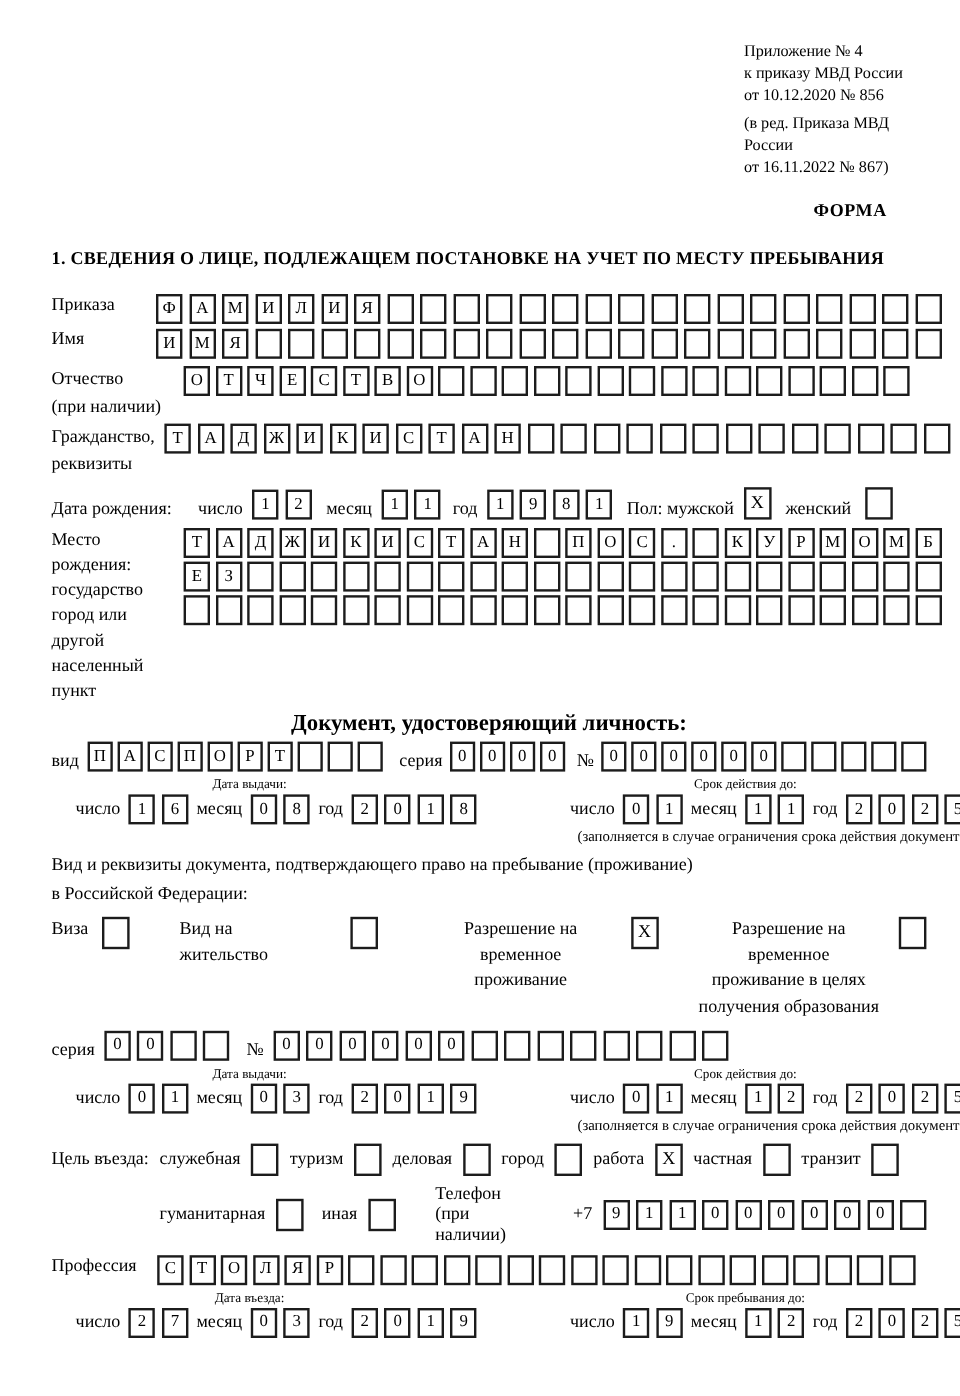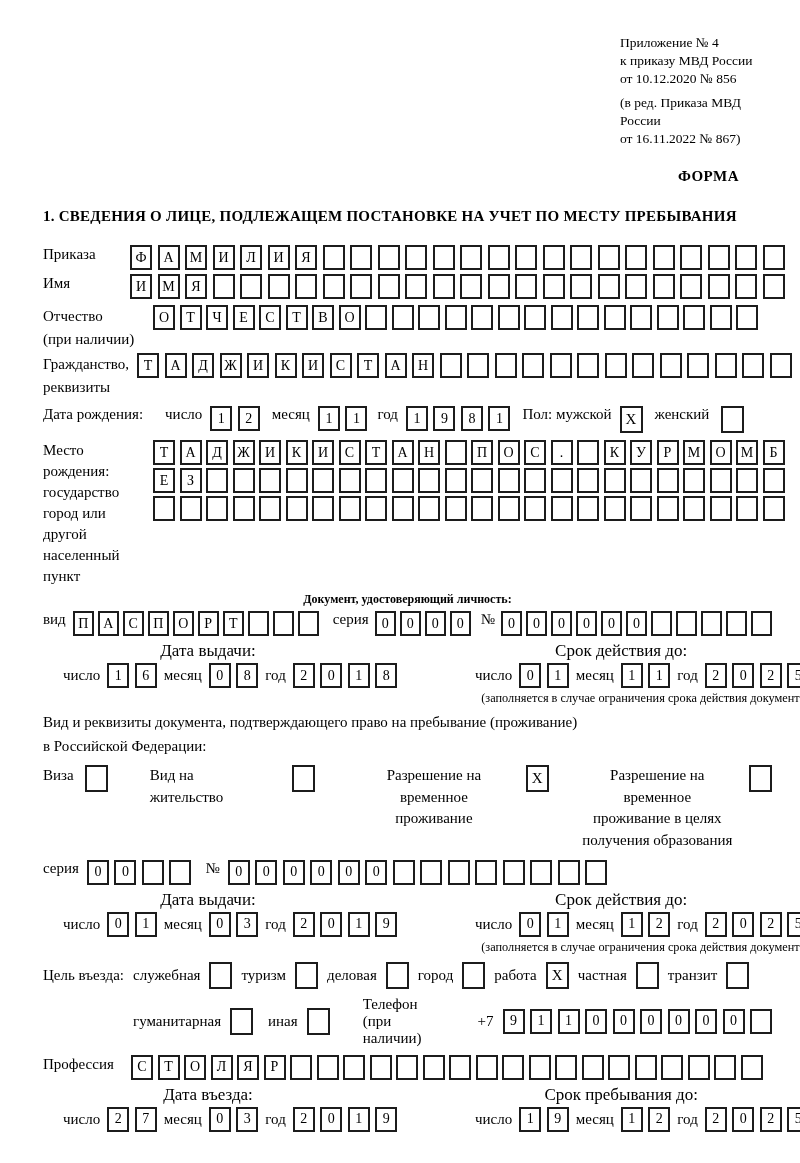--- a/index.html
+++ b/index.html
@@ -10,43 +10,43 @@
   }
   .page { padding:34px 28px 0 43px; }
   .hdr { margin-left:577px; font-size:13.5px; line-height:1.35; }
   .hdr-grp2 { margin-top:5px; }
   .forma { text-align:right; padding-right:33px; font-weight:bold; font-size:15px; margin-top:20px; letter-spacing:.5px; }
   .title { text-align:center; font-weight:bold; font-size:16.5px; line-height:1.42; margin-top:13px; letter-spacing:.2px; }
   .title-blank { display:inline-block; width:64px; height:13px; border-bottom:2.5px solid #222; margin-left:12px; }
   .sec-heading { font-weight:bold; font-size:15px; margin-top:23px; letter-spacing:.25px; }
   .form-body { margin-top:20px; }
   .row { display:flex; align-items:flex-start; margin-bottom:3px; font-size:15px; }
-  .row.vcenter { align-items:flex-start; }
+  .row.vcenter { align-items:flex-end; }
   .flabel { flex-shrink:0; line-height:1.3; }
   .flabel2 { line-height:1.5; }
   .cells { display:flex; column-gap:5.5px; }
   .cells.narrow { column-gap:4.5px; }
   .cells.tight { column-gap:4px; }
   .cell {
     flex-shrink:0; width:22px; height:25px; box-sizing:border-box;
     border:2px solid #1c1c1c; background:#fff;
     display:flex; align-items:center; justify-content:center; font-size:14px;
   }
   .cells.tight .cell { width:21px; }
   .checkbox {
     flex-shrink:0; width:23px; height:27px; box-sizing:border-box;
     border:2px solid #1c1c1c; background:#fff;
     display:inline-flex; align-items:center; justify-content:center; font-size:15px;
   }
   .cellcol { display:flex; flex-direction:column; row-gap:3px; }
-  .center-bold { text-align:center; font-weight:bold; font-size:12px; margin:5px 0 4px; }
+  .center-bold { text-align:center; font-weight:bold; font-size:19px; margin:5px 0 4px; }
   .dates-row { display:flex; margin-top:5px; font-size:15px; }
   .dg-left { width:390px; flex-shrink:0; }
   .dg-right { flex:1; }
-  .date-title { text-align:center; font-size:17px; }
+  .date-title { text-align:center; font-size:11px; }
   .date-line { display:flex; align-items:center; column-gap:7px; margin-top:2px; }
   .dg-left .date-line { padding-left:20px; }
   .dg-right .date-line { padding-left:42px; }
   .note { font-size:12.3px; text-align:right; margin-top:3px; white-space:nowrap; }
   .res-row { display:flex; align-items:flex-start; margin-top:7px; column-gap:28px; font-size:15px; }
   .res-opt { display:flex; align-items:flex-start; column-gap:11px; }
   .res-lbl { line-height:1.45; }
   .res-lbl.center { text-align:center; }
   .pline { display:flex; align-items:center; column-gap:9px; font-size:15px; margin-top:7px; }
   .plain { line-height:1.55; font-size:15px; }

